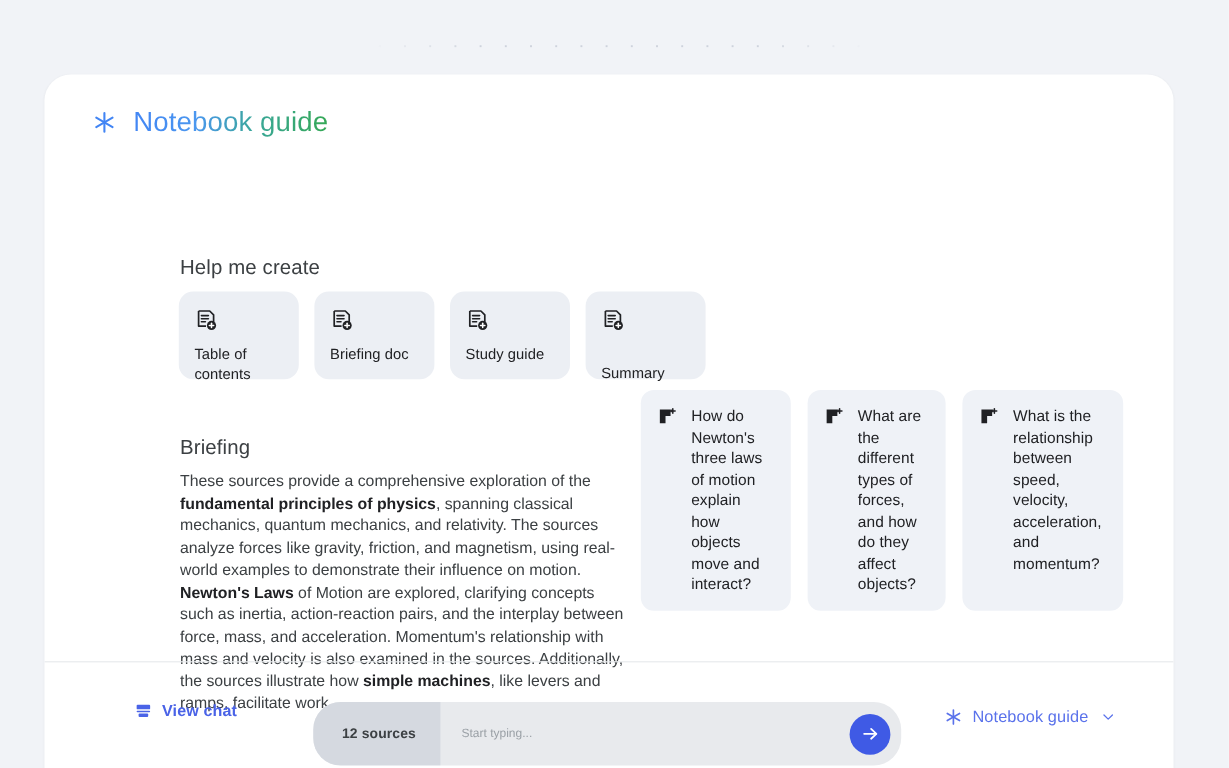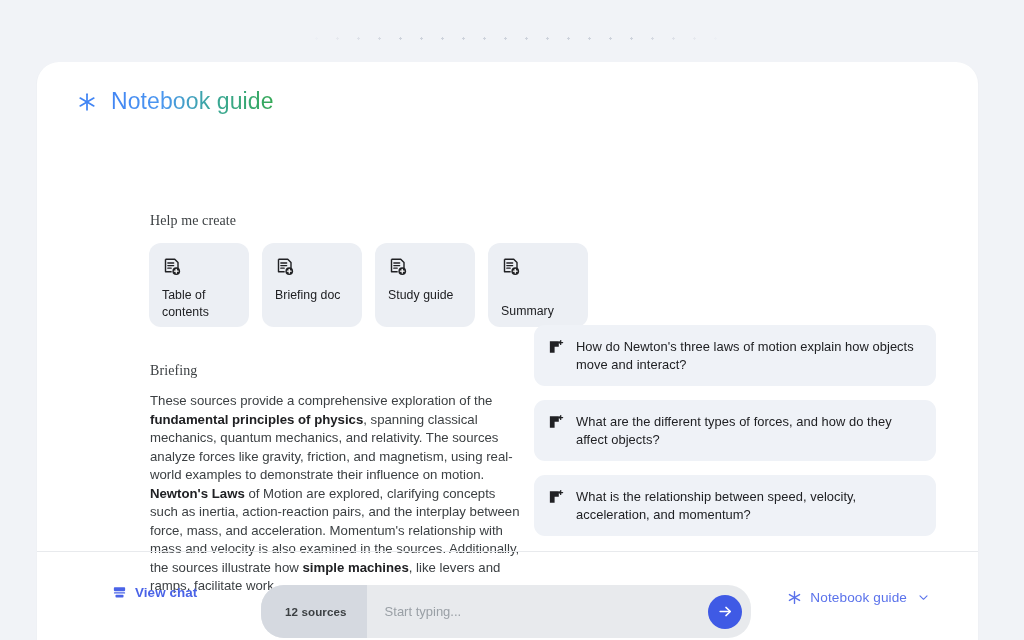--- a/index.html
+++ b/index.html
@@ -73,39 +73,38 @@
             background-clip: text;
     color: transparent;
     -webkit-text-fill-color: transparent;
     white-space: nowrap;
   }
 
   
   .section-label {
     position: absolute;
     left: 113px;
-    font-size: 14px;
+    font-size: 17px;
     color: #3c4043;
     letter-spacing: .1px;
-    font-family: Liberation Serif, serif;
   }
   .label-create { top: 151px; }
   .label-summary { top: 301px; }
 
   
   .create-row {
     position: absolute;
     left: 112px;
     top: 181px;
     display: flex;
     gap: 13px;
   }
   .create-card {
     width: 100px;
-    height: 84px;
+    height: 73px;
     background: #eceff4;
     border-radius: 12px;
     box-sizing: border-box;
     padding: 14px 13px 0 13px;
     position: relative;
     cursor: pointer;
   }
   .create-card .c-icon { display: block; }
   .create-card .c-label {
     position: absolute;
@@ -132,21 +131,21 @@
   }
   .summary b { font-weight: 700; color: #202124; }
 
   
   .questions {
     position: absolute;
     left: 497px;
     top: 263px;
     width: 402px;
     display: flex;
-    flex-direction: column;
+    flex-direction: row;
     gap: 14px;
   }
   .q-card {
     background: #eff2f7;
     border-radius: 11px;
     box-sizing: border-box;
     padding: 13px 18px 13px 14px;
     display: flex;
     gap: 12px;
     align-items: flex-start;
@@ -208,21 +207,21 @@
     letter-spacing: .1px;
     white-space: nowrap;
   }
   .composer-input {
     flex: 1;
     border: none;
     outline: none;
     background: transparent;
     padding: 0 18px;
     font-family: "Liberation Sans", sans-serif;
-    font-size: 13px;
+    font-size: 10px;
     color: #3c4043;
   }
   .composer-input::placeholder { color: #9aa0a6; }
   .send-wrap {
     display: flex;
     align-items: center;
     padding-right: 9px;
   }
   .send-btn {
     width: 34px;

